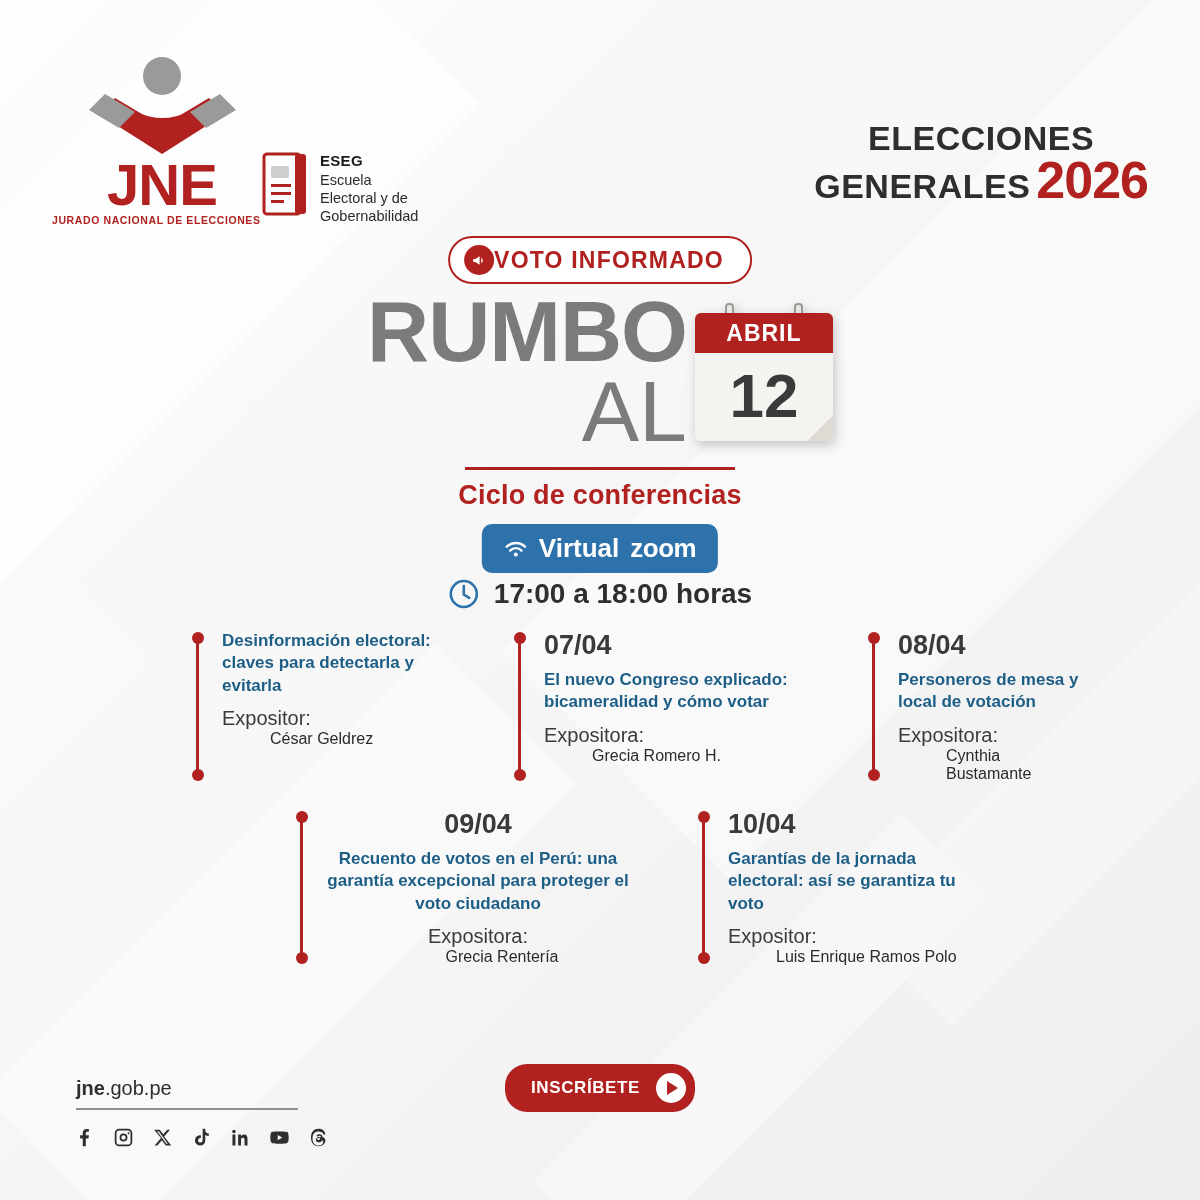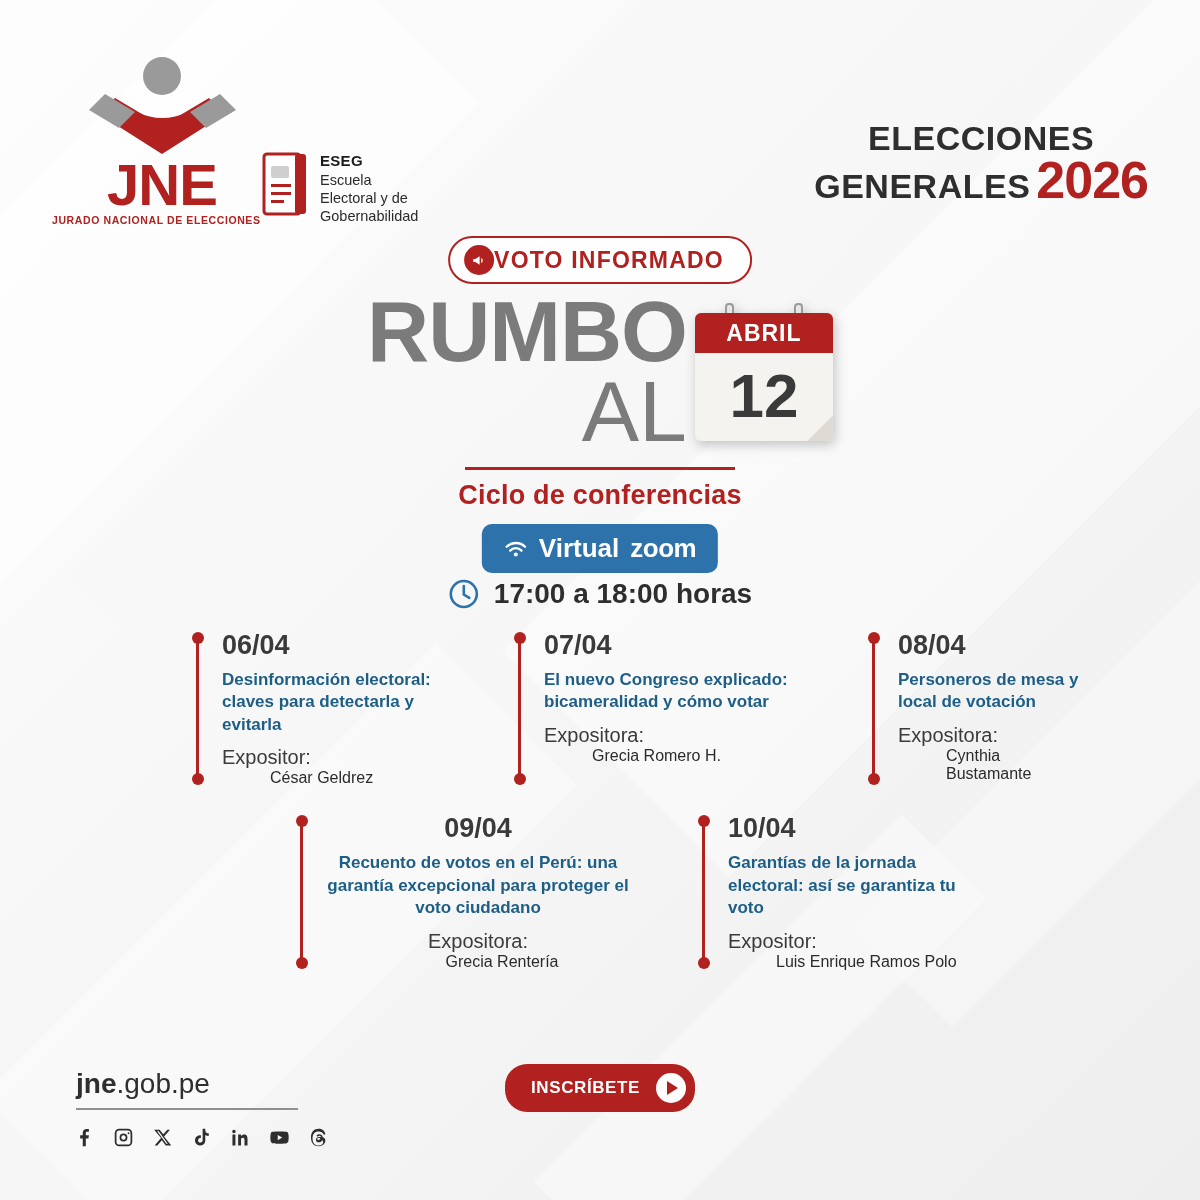--- a/index.html
+++ b/index.html
@@ -150,21 +150,21 @@
   .w1 { width: 240px; }
   .w2 { width: 272px; }
   .w3 { width: 215px; }
   .w4 { width: 330px; text-align: center; }
   .w5 { width: 260px; }
 
   
   .footer { position: absolute; bottom: 40px; left: 0; width: 100%; }
   .site {
     position: absolute; left: 76px; bottom: 60px;
-    font-size: 28px; color: #2e2e2e;
+    font-size: 20px; color: #2e2e2e;
   }
   .site b { font-weight: bold; }
   .site-rule { position: absolute; left: 76px; bottom: 50px; width: 222px; height: 2px; background: #8f8f8f; }
   .socials { position: absolute; left: 74px; bottom: 8px; display: flex; gap: 18px; align-items: center; }
   .socials svg { width: 21px; height: 21px; fill: #2e2e2e; }
 
   .inscribete {
     position: absolute; left: 50%; bottom: 48px; transform: translateX(-50%);
     background: #b0211f; border-radius: 22px; color: #fff;
     display: flex; align-items: center; gap: 16px; padding: 9px 9px 9px 26px;
@@ -288,21 +288,20 @@
   </div>
 
   <div class="sessions">
 
     <div class="srow row1">
 
       <div class="session w1">
         <span class="bar"></span>
         <span class="dot-top"></span>
         <span class="dot-bot"></span>
-        <div class="s-date">06/04</div>
         <div class="s-title">Desinformación electoral: claves para detectarla y evitarla</div>
         <div class="s-role">Expositor:</div>
         <div class="s-name">César Geldrez</div>
       </div>
 
       <div class="session w2">
         <span class="bar"></span>
         <span class="dot-top"></span>
         <span class="dot-bot"></span>
         <div class="s-date">07/04</div>

